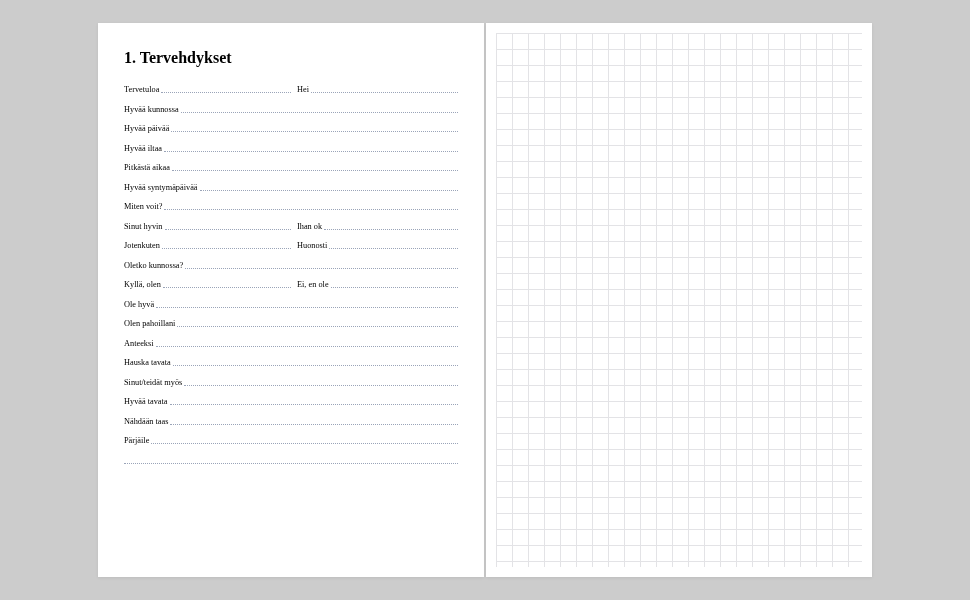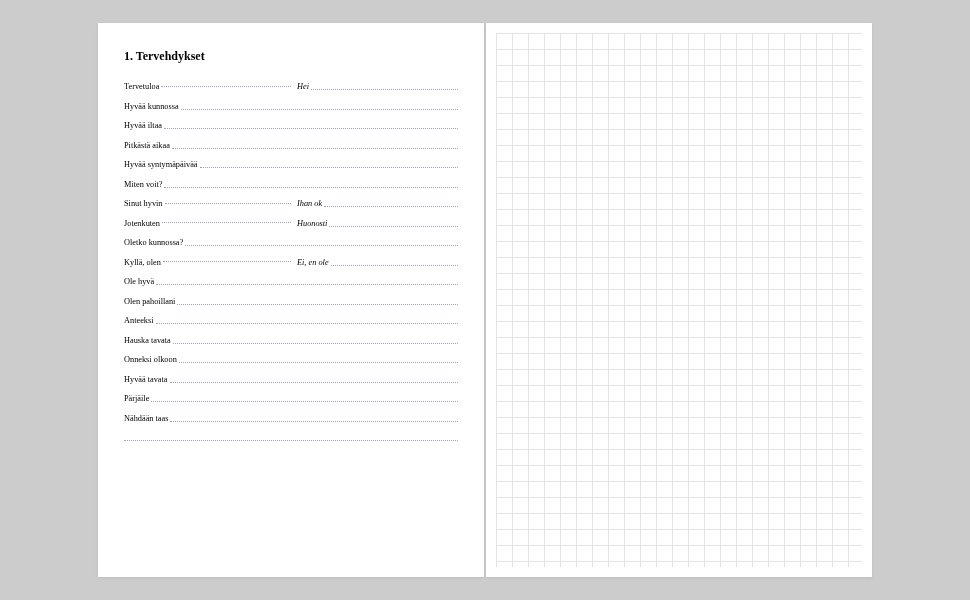--- a/index.html
+++ b/index.html
@@ -22,21 +22,21 @@
     background: #ffffff;
     box-shadow: 0 1px 3px rgba(0,0,0,0.08);
   }
   .left-page {
     padding: 26px 26px 20px 26px;
   }
   .right-page {
     padding: 10px;
   }
   .section-title {
-    font-size: 12px;
+    font-size: 16px;
     font-weight: bold;
     color: #000;
     margin-bottom: 14px;
   }
   .rows {
     display: flex;
     flex-direction: column;
     gap: 6.5px;
   }
   .row {
@@ -51,29 +51,28 @@
     padding-right: 2px;
   }
   .dots {
     flex: 1;
     border-bottom: 1px dotted #9aa4b8;
     height: 1px;
     margin-bottom: 1px;
   }
   .pair-left {
     display: flex;
-    align-items: center;
+    align-items: flex-end;
     width: 50%;
   }
   .pair-right {
     display: flex;
     align-items: flex-end;
     width: 50%;
     padding-left: 6px;
-    font-style: italic;
   }
   .grid-paper {
     width: 100%;
     height: 100%;
     background-image:
       linear-gradient(to right, #e3e3e6 1px, transparent 1px),
       linear-gradient(to bottom, #e3e3e6 1px, transparent 1px);
     background-size: 16px 16px;
   }
 </style>
@@ -90,20 +89,24 @@
             <span class="term">Tervetuloa</span>
             <span class="dots"></span>
           </span>
           <span class="pair-right">
             <span class="term">Hei</span>
             <span class="dots"></span>
           </span>
         </div>
         <div class="row">
           <span class="term">Hyvää kunnossa</span>
+          <span class="dots"></span>
+        </div>
+        <div class="row">
+          <span class="term">Hyvää päivää</span>
           <span class="dots"></span>
         </div>
         <div class="row">
           <span class="term">Hyvää iltaa</span>
           <span class="dots"></span>
         </div>
         <div class="row">
           <span class="term">Pitkästä aikaa</span>
           <span class="dots"></span>
         </div>
@@ -159,33 +162,33 @@
         </div>
         <div class="row">
           <span class="term">Anteeksi</span>
           <span class="dots"></span>
         </div>
         <div class="row">
           <span class="term">Hauska tavata</span>
           <span class="dots"></span>
         </div>
         <div class="row">
-          <span class="term">Onneksi olkoon</span>
+          <span class="term">Sinut/teidät myös</span>
           <span class="dots"></span>
         </div>
         <div class="row">
           <span class="term">Hyvää tavata</span>
           <span class="dots"></span>
         </div>
         <div class="row">
-          <span class="term">Pärjäile</span>
+          <span class="term">Nähdään taas</span>
           <span class="dots"></span>
         </div>
         <div class="row">
-          <span class="term">Nähdään taas</span>
+          <span class="term">Pärjäile</span>
           <span class="dots"></span>
         </div>
         <div class="row">
           <span class="dots"></span>
         </div>
       </div>
   </div>
 
   <div class="page right-page">
     <div class="grid-paper"></div>

